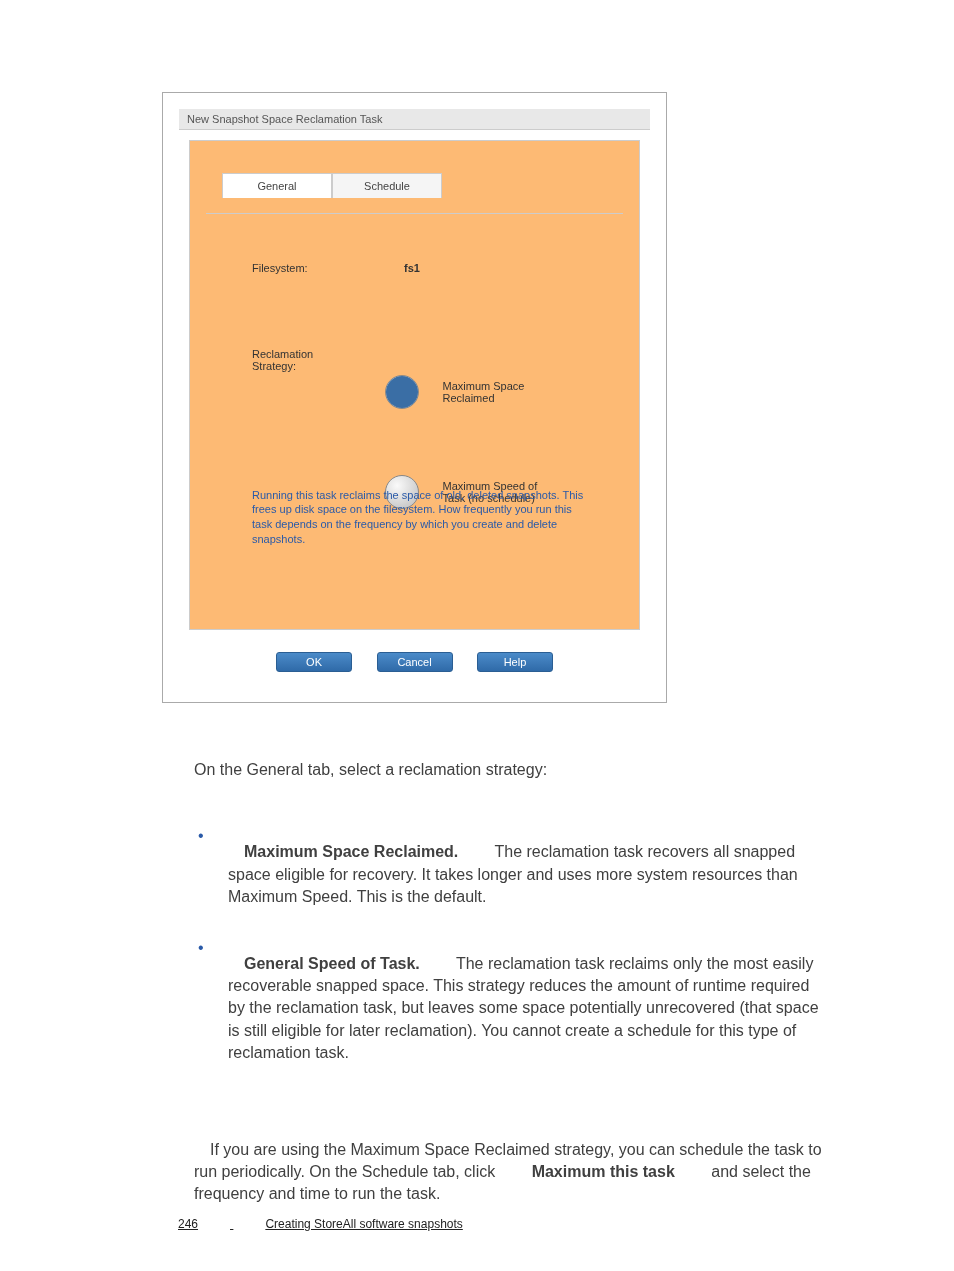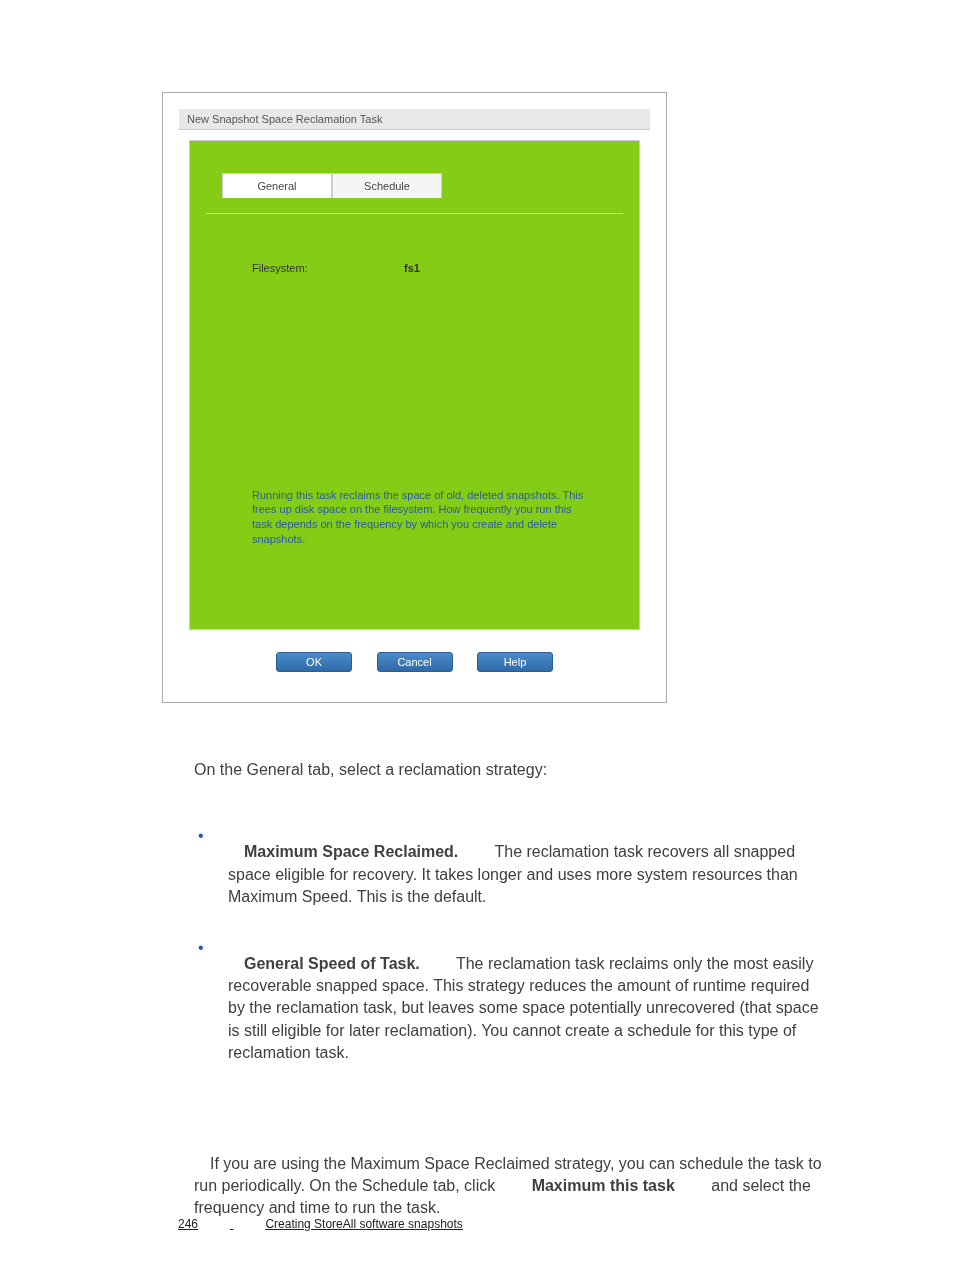--- a/index.html
+++ b/index.html
@@ -10,21 +10,21 @@
       font-family: Arial, Helvetica, sans-serif;
       position: relative;
     }
     .page-container { padding: 60px 80px 0 130px; }
     .dialog-wrap { border: 1px solid #aaa; width: 505px; margin: 0 0 24px 0; }
     .dialog-title {
       background: #e8e8e8; color: #555; font-size: 11px;
       padding: 4px 8px; border-bottom: 1px solid #ccc; font-family: Arial, sans-serif;
     }
     .dialog-inner {
-      border: 1px solid #ccc; margin: 10px; background: #84cc16;
+      border: 1px solid #ccc; margin: 10px; background: #fdba74;
     }
     .tabs { display: flex; }
     .tab {
       border: 1px solid #ccc; border-bottom: none;
       font-size: 11px; color: #444; padding: 6px 0; text-align: center;
       width: 110px; background: #f5f5f5;
     }
     .tab.active { background: #fff; }
     .tab-body { border-top: 1px solid #ccc; margin-top: -1px; padding: 16px 14px 8px 14px; min-height: 400px; position: relative; }
     .row { display: flex; align-items: flex-start; margin-bottom: 10px; font-size: 11px; color: #333; }
@@ -44,21 +44,21 @@
     }
     .button-bar { text-align: center; padding: 12px 0 14px 0; }
     .btn {
       display: inline-block; color: #fff; font-size: 11px;
       background: linear-gradient(#4b8bc9, #2f6aa8);
       border: 1px solid #2a5e93; border-radius: 3px;
       padding: 3px 0; width: 76px; text-align:center; margin: 0 10px;
     }
     .body-text { font-size: 16px; color: #404040; line-height: 1.4; font-family: "Segoe UI", "Helvetica Neue", Arial, sans-serif; font-weight: 300; }
     .para { margin-bottom: 12px; }
-    ul.bullets { list-style: none; padding-left: 20px; margin-bottom: 28px; }
+    ul.bullets { list-style: none; padding-left: 20px; margin-bottom: 14px; }
     ul.bullets li { position: relative; padding-left: 30px; margin-bottom: 12px; }
     ul.bullets li::before {
       content: "•"; color: #2a5aa8; position: absolute; left: 0; top: 0; font-size: 16px;
     }
     .b { font-weight: 600; }
     .footer {
       position: absolute; bottom: 40px; left: 130px;
       font-size: 12px; color: #222; font-family: "Segoe UI", Arial, sans-serif; font-weight: 300; text-decoration: underline;
     }
   </style>
@@ -70,20 +70,35 @@
     <div class="dialog-title">New Snapshot Space Reclamation Task</div>
     <div class="dialog-inner">
       <div class="tabs">
         <div class="tab active">General</div>
         <div class="tab">Schedule</div>
       </div>
       <div class="tab-body">
         <div class="row">
           <div class="row-label">Filesystem:</div>
           <div class="row-value">fs1</div>
+        </div>
+        <div class="row" style="align-items:flex-start;">
+          <div class="row-label">Reclamation Strategy:</div>
+          <div class="radio-group">
+            <div class="radio-item">
+              <span class="radio-circle">
+                  <span class="radio-dot"></span>
+                </span>
+              <span>Maximum Space Reclaimed</span>
+            </div>
+            <div class="radio-item">
+              <span class="radio-circle"></span>
+              <span>Maximum Speed of Task (no schedule)</span>
+            </div>
+          </div>
         </div>
         <div class="info-text">Running this task reclaims the space of old, deleted snapshots. This frees up disk space on the filesystem. How frequently you run this task depends on the frequency by which you create and delete snapshots.</div>
       </div>
     </div>
     <div class="button-bar">
       <span class="btn">OK</span>
       <span class="btn">Cancel</span>
       <span class="btn">Help</span>
     </div>
   </div>

